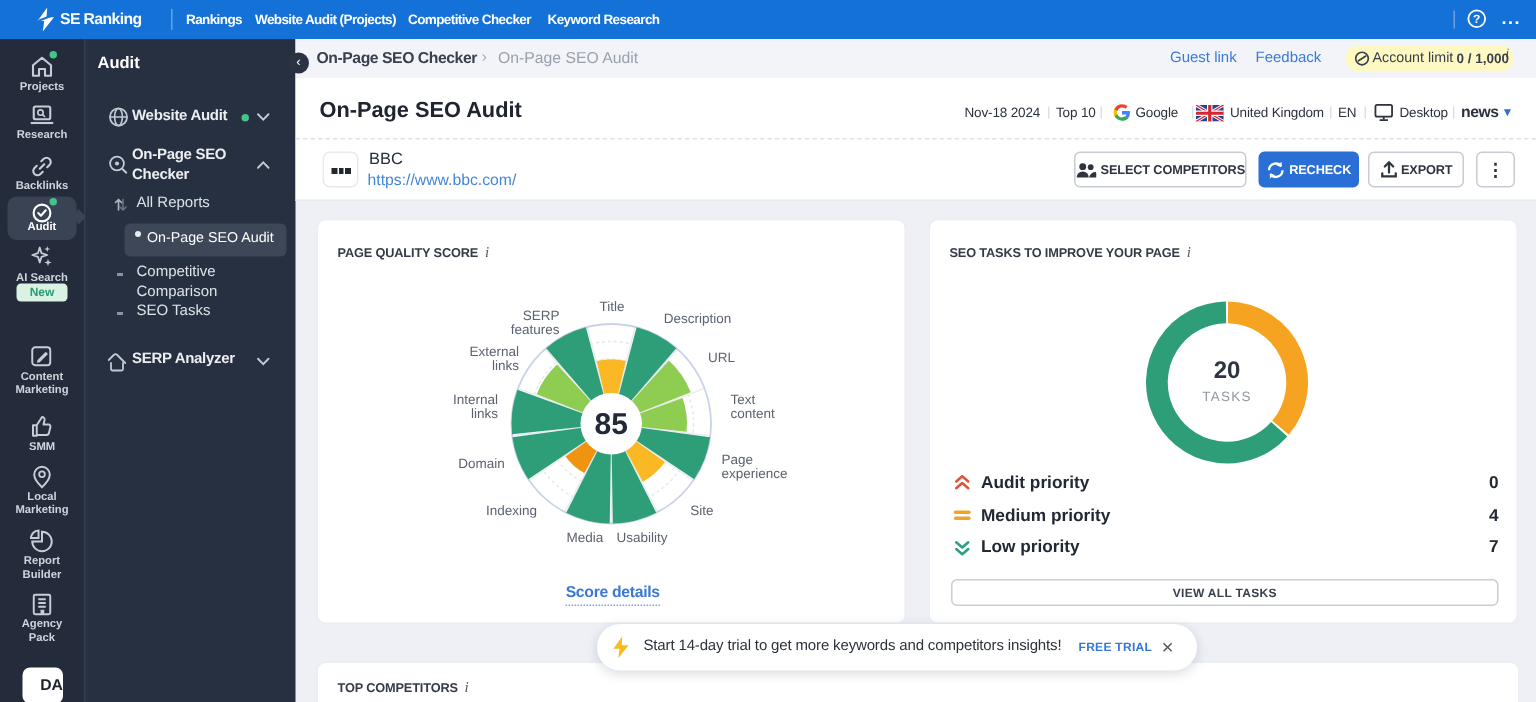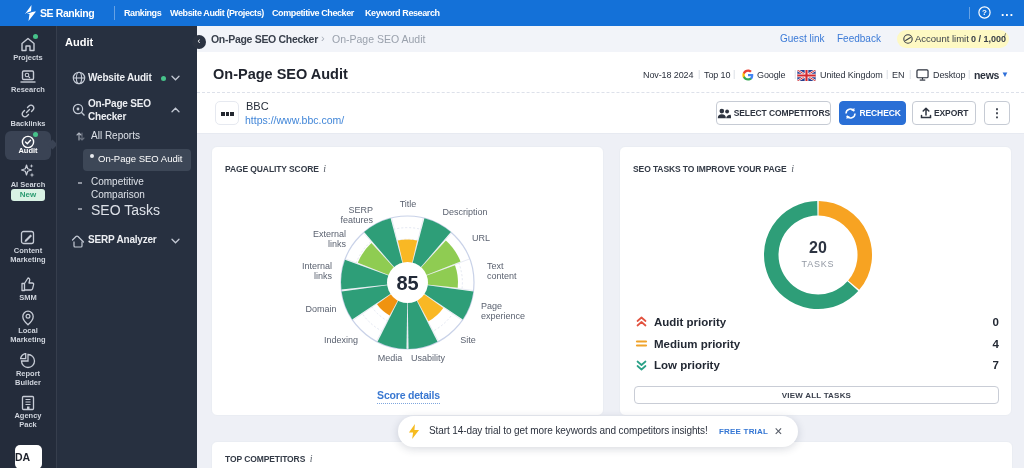--- a/index.html
+++ b/index.html
@@ -108,21 +108,21 @@
     </svg>
   <div class="ritem rlabel" style="top:344px">Report<br>Builder</div>
 
   <svg class="abs" style="left:21px;top:369px" width="14" height="16" viewBox="0 0 14 16">
       <rect x="1.5" y="1.5" width="11" height="13" rx="1" fill="none" stroke="#c7ccd6" stroke-width="1.3"></rect>
       <path d="M4.5 4.5 h5 M4.5 7 h5 M4.5 9.5 h5" stroke="#c7ccd6" stroke-width="1.2"></path>
       <rect x="6" y="11.5" width="2.5" height="3" fill="#c7ccd6"></rect>
     </svg>
   <div class="ritem rlabel" style="top:386px">Agency<br>Pack</div>
 
-  <div class="abs" style="left:15px;top:419px;width:27px;height:24px;background:#fff;border-radius:5px;font-size:10.5px;font-weight:bold;color:#20242e;text-align:left;line-height:24px">DA</div>
+  <div class="abs" style="left:15px;top:419px;width:27px;height:24px;background:#fff;border-radius:5px;font-size:10.5px;font-weight:bold;color:#20242e;text-align:right;line-height:24px">DA</div>
 </div>
 <div id="panel">
   <div class="abs" style="left:8px;top:10px;font-size:11px;font-weight:bold;color:#fff">Audit</div>
 
   <svg class="abs" style="left:15px;top:45px" width="14" height="14" viewBox="0 0 14 14">
       <circle cx="7" cy="7" r="5.7" fill="none" stroke="#c3c9d4" stroke-width="1.2"></circle>
       <ellipse cx="7" cy="7" rx="2.6" ry="5.7" fill="none" stroke="#c3c9d4" stroke-width="1.1"></ellipse>
       <line x1="1.3" y1="7" x2="12.7" y2="7" stroke="#c3c9d4" stroke-width="1.1"></line>
     </svg>
   <div class="pitem" style="left:31px;top:46px;font-size:10px;font-weight:bold;color:#eceef2;letter-spacing:-.2px">Website Audit</div>
@@ -148,21 +148,21 @@
   <div class="pitem" style="left:34px;top:104px;font-size:10px">All Reports</div>
 
   <div class="abs" style="left:26px;top:123px;width:108px;height:22px;background:#3d4757;border-radius:4px"></div>
   <div class="abs" style="left:33px;top:128px;width:4px;height:4px;border-radius:50%;background:#e8eaee"></div>
   <div class="pitem" style="left:41px;top:127px;font-size:9.5px;color:#fff">On-Page SEO Audit</div>
 
   <div class="abs" style="left:21px;top:156px;width:4px;height:1.5px;background:#8d939f"></div>
   <div class="pitem" style="left:34px;top:149px;font-size:10px;line-height:13px">Competitive<br>Comparison</div>
 
   <div class="abs" style="left:21px;top:182px;width:4px;height:1.5px;background:#8d939f"></div>
-  <div class="pitem" style="left:34px;top:176px;font-size:14px">SEO Tasks</div>
+  <div class="pitem" style="left:34px;top:176px;font-size:10px">SEO Tasks</div>
 
   <svg class="abs" style="left:14px;top:209px" width="14" height="13" viewBox="0 0 14 13">
       <path d="M1.5 5 L5 1.5 a1.4 1.4 0 0 1 2 0 L12.5 7" fill="none" stroke="#c3c9d4" stroke-width="1.2" stroke-linecap="round"></path>
       <path d="M3 6.5 V11 a1 1 0 0 0 1 1 h6 a1 1 0 0 0 1 -1 V6.5" fill="none" stroke="#c3c9d4" stroke-width="1.2"></path>
     </svg>
   <div class="pitem" style="left:31px;top:208px;font-size:10px;font-weight:bold;color:#eceef2;letter-spacing:-.2px">SERP Analyzer</div>
   <svg class="abs" style="left:114px;top:212px" width="9" height="6" viewBox="0 0 9 6">
       <path d="M1 1.2 L4.5 4.8 L8 1.2" fill="none" stroke="#c3c9d4" stroke-width="1.3" stroke-linecap="round"></path>
     </svg>
 </div>

